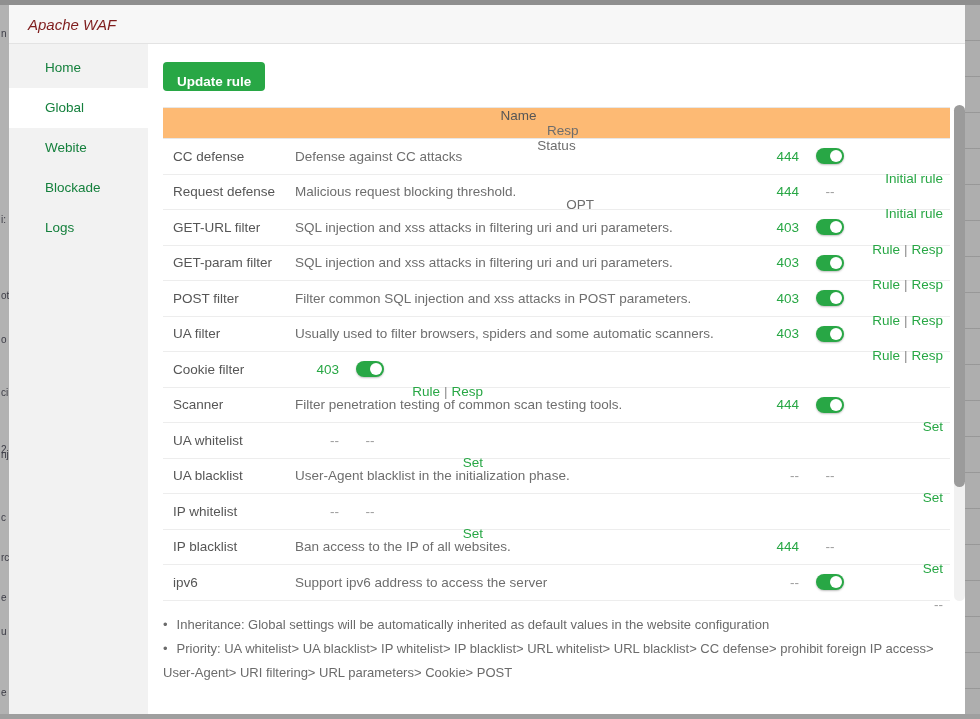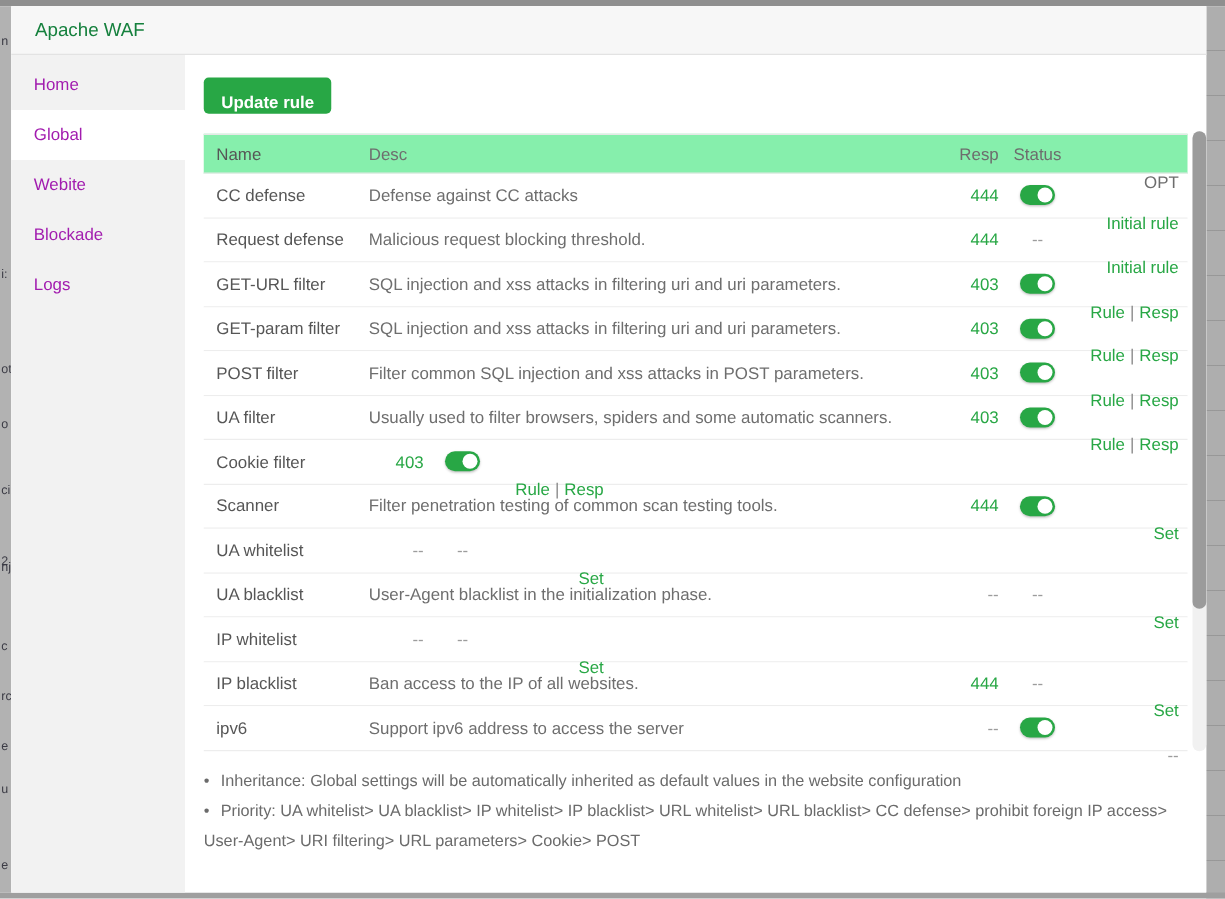--- a/index.html
+++ b/index.html
@@ -14,37 +14,37 @@
   .frame-left   { position:absolute; left:0; top:5px; width:9px; height:709px; background:#b2b2b2; overflow:hidden; }
   .frame-left .frag { position:absolute; left:1px; font-size:10px; color:#3c3c46; line-height:10px; white-space:nowrap; }
   .frame-right  { position:absolute; left:965px; top:5px; width:15px; height:714px;
                   background-color:#aeaeae;
                   background-image:repeating-linear-gradient(to bottom, rgba(0,0,0,0) 0 35px, rgba(0,0,0,0.13) 35px 36px); }
 
   
   .window { position:absolute; left:9px; top:5px; width:956px; height:709px; background:#fff; display:flex; flex-direction:column; }
 
   .titlebar { height:39px; flex:0 0 39px; background:#f7f7f7; border-bottom:1px solid #e3e3e3; display:flex; align-items:center; padding-left:19px; }
-  .titlebar .title { font-size:15px; color:#15803d; }
+  .titlebar .title { font-size:15px; color:#7f1d1d;font-style:italic; }
 
   .body { flex:1; display:flex; min-height:0; }
 
   .sidebar { width:139px; flex:0 0 139px; background:#f2f2f2; padding-top:4px; }
-  .side-item { height:40px; line-height:40px; padding-left:18px; font-size:13.5px; color:#a21caf; cursor:pointer; }
+  .side-item { height:40px; line-height:40px; padding-left:36px; font-size:13.5px; color:#15803d; cursor:pointer; }
   .side-item.active { background:#fff; }
 
   .main { flex:1; padding:18px 0 0 15px; position:relative; min-width:0; }
 
   .btn-update { display:inline-block; height:29px; padding:12px 14px; background:#28a745; color:#fff; border:none; border-radius:4px;
                 font-family:"Liberation Sans", sans-serif; font-size:13.5px; font-weight:600; cursor:pointer; }
 
   .table-wrap { position:relative; width:787px; margin-top:16px; }
 
-  .thead { display:flex; align-items:center; height:32px; background:#86efac; border-top:1px solid #e7e7e7; border-bottom:1px solid #e7e7e7;
-           color:#6d6d6d; font-size:13.5px; }
+  .thead { display:flex; align-items:center; height:32px; background:#fdba74; border-top:1px solid #e7e7e7; border-bottom:1px solid #e7e7e7;
+           color:#6d6d6d; font-size:13.5px;flex-direction:column; }
   .trow  { display:flex; align-items:center; height:35.5px; border-bottom:1px solid #ededed; font-size:13.5px; background:#fff; }
 
   .c-name   { width:132px; padding-left:10px; color:#565656; white-space:nowrap; }
   .c-desc   { flex:1; color:#6e6e6e; white-space:nowrap; overflow:hidden; }
   .c-resp   { width:44px; text-align:right; white-space:nowrap; }
   .c-status { width:62px; display:flex; align-items:center; justify-content:center; }
   .c-opt    { width:89px; text-align:right; padding-right:7px; white-space:nowrap;margin-top:44px; }
 
   .green { color:#28a745; }
   .muted { color:#9c9c9c; }

